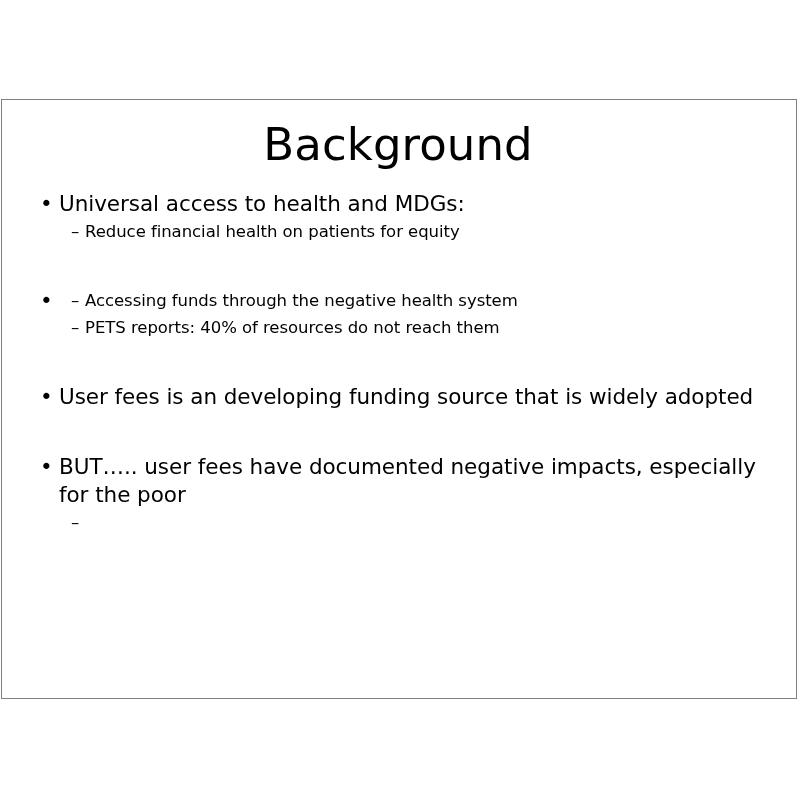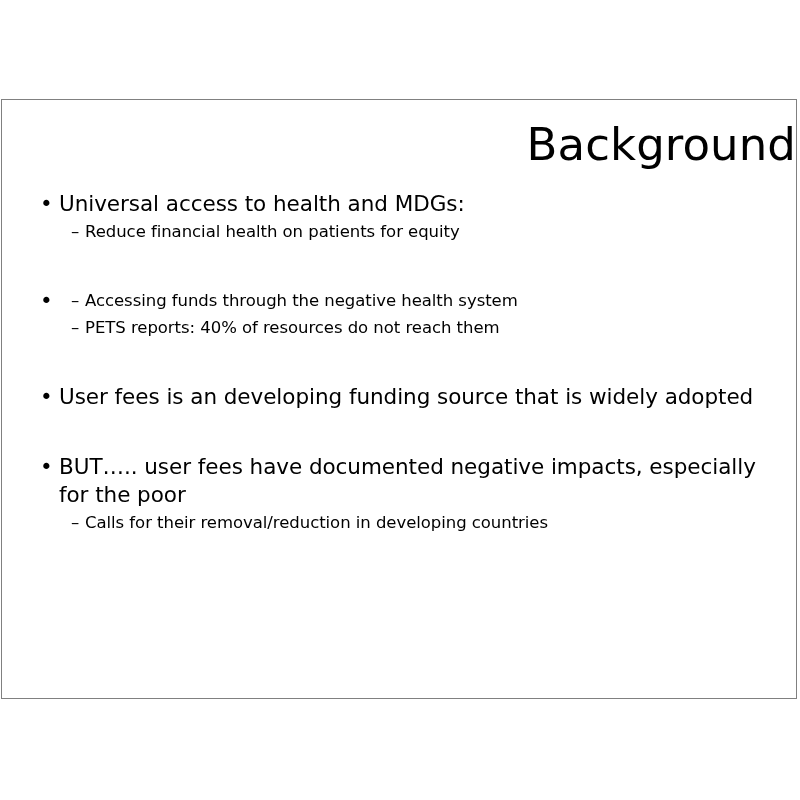--- a/index.html
+++ b/index.html
@@ -32,21 +32,21 @@
     border: 1px solid #808080;
     background: #ffffff;
     box-sizing: border-box;
   }
 
   #slide-title {
     position: absolute;
     left: 0;
     top: 119px;
     width: 796px;
-    text-align: right;
+    text-align: center;
     font-size: 45px;
     line-height: 52px;
     font-weight: 400;
     letter-spacing: 0.1px;
     white-space: nowrap;
   }
 
   #slide-body {
     position: absolute;
     left: 40px;
@@ -139,17 +139,16 @@
 
     <div class="spacer-l1"></div>
     <div class="spacer-small"></div>
 
     <div class="bullet-l1">
       <span class="marker">•</span>
       <span class="bullet-text">BUT….. user fees have documented negative impacts, especially for the poor</span>
     </div>
     <div class="bullet-l2">
       <span class="marker">–</span>
-      <span class="bullet-text">Calls for their removal/reduction in developing countries</span>
     </div>
 
   </div>
 </div>
 
 </body></html>

